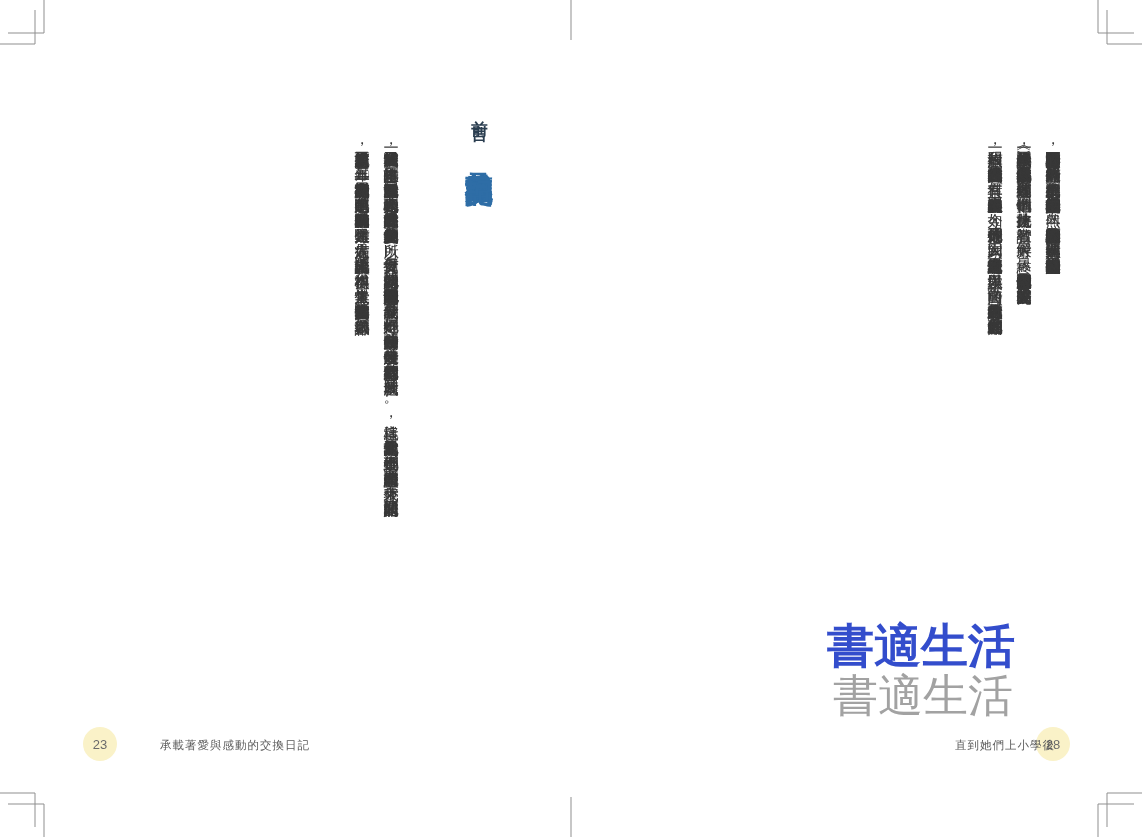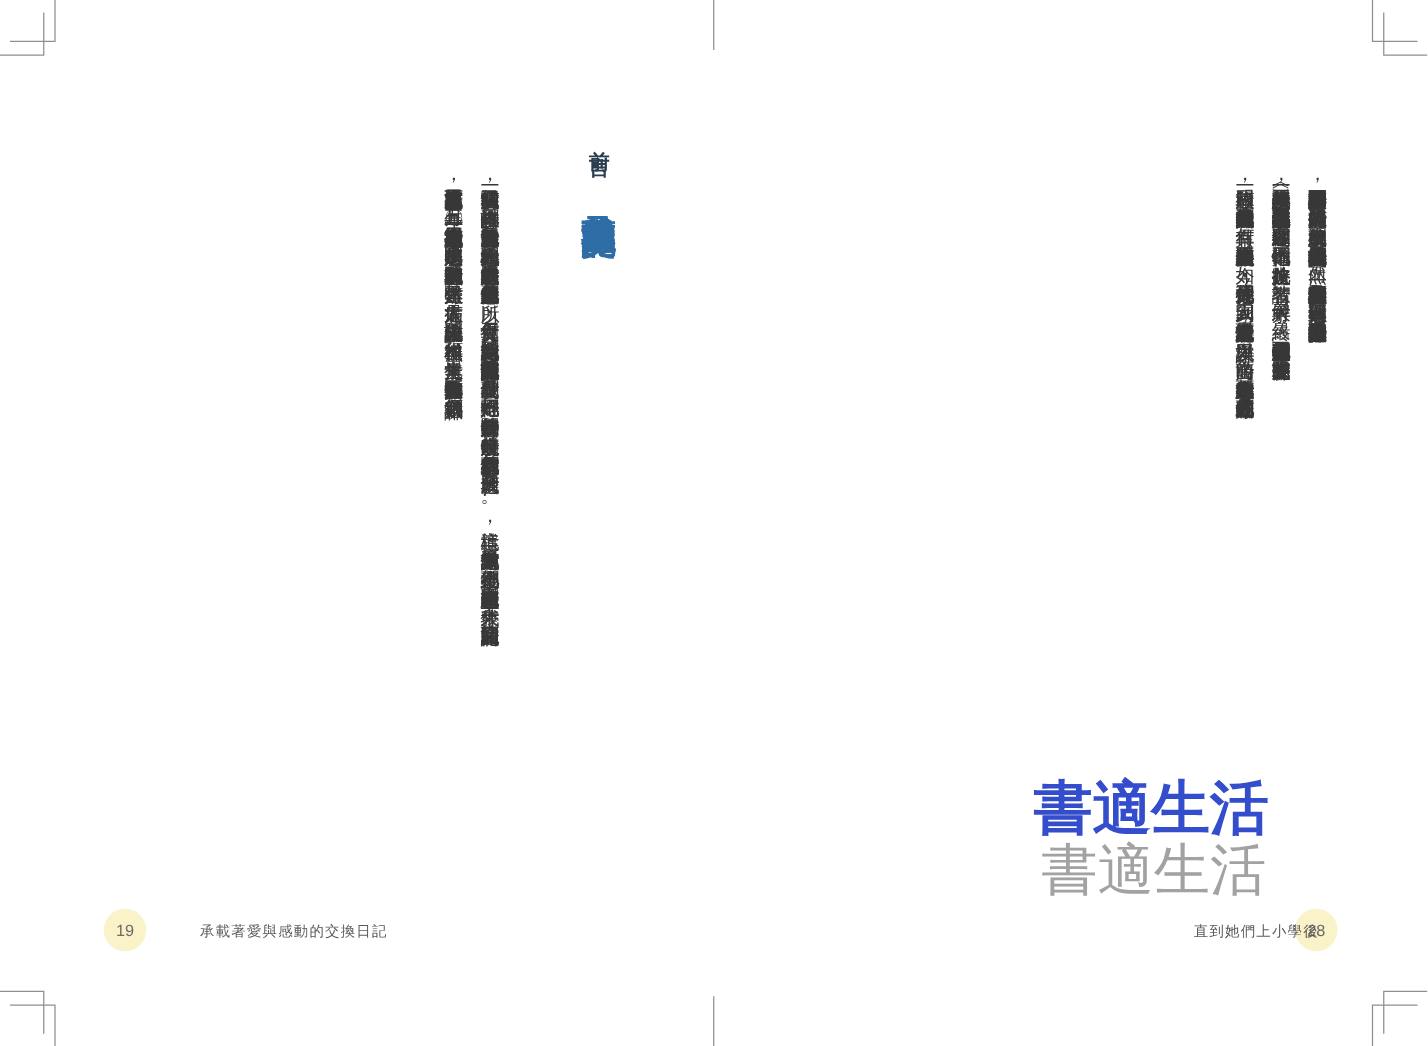--- a/index.html
+++ b/index.html
@@ -84,17 +84,17 @@
   <div class="title-block vtext">
     <span class="section-label">前言</span><span class="title-spacer"></span><span class="chapter-title">承載著愛與感動的交換日記</span>
   </div>
 
   <div class="body-block left-body vtext">
       <p>當我成了一個腫瘤科醫師，目睹許多生離死別，同時也成為一對雙胞胎女兒的母親，我開始杞人憂天地擔心：如果有一天我因為疾病或意外離世，年幼的女兒要怎麼知道我很愛她們？所以，打從女兒三個月大，我就開始為她們寫日記，順著保母為她們記錄的「寶寶日記」開始記錄孩子的每一天：我做了什麼副食品、她們吃得好不好、什麼時候開始學會翻身、什麼時候生病發燒，我觀察到她們有什麼需求，我又回應了什麼……。就這樣，為女兒寫的日記我一連寫了七年，直到她們上小學後，開始學會怎麼自己寫日記，我才停下來，回頭又開始寫自己的日記。</p>
       <p>重新為自己提筆寫了三百多篇日記後，二〇二三年五月，我對我一些癌症第四期病人提出交換日記邀約。這事是怎麼起頭的呢？就像我的老師林炯森醫師常跟我說，雖然一方是醫生，一方是癌症病人，但走出診間後誰比誰先死，根本無從預料，畢竟人生無常，死亡這件事醫生和病人其實相當平等，我們必須很謙卑。</p>
     </div>
 
   <div class="pagenum pagenum-left">
-    <span>19</span>
+    <span>23</span>
   </div>
   <div class="running-title running-title-left">承載著愛與感動的交換日記</div>
 
 </div>
 
 </body></html>

